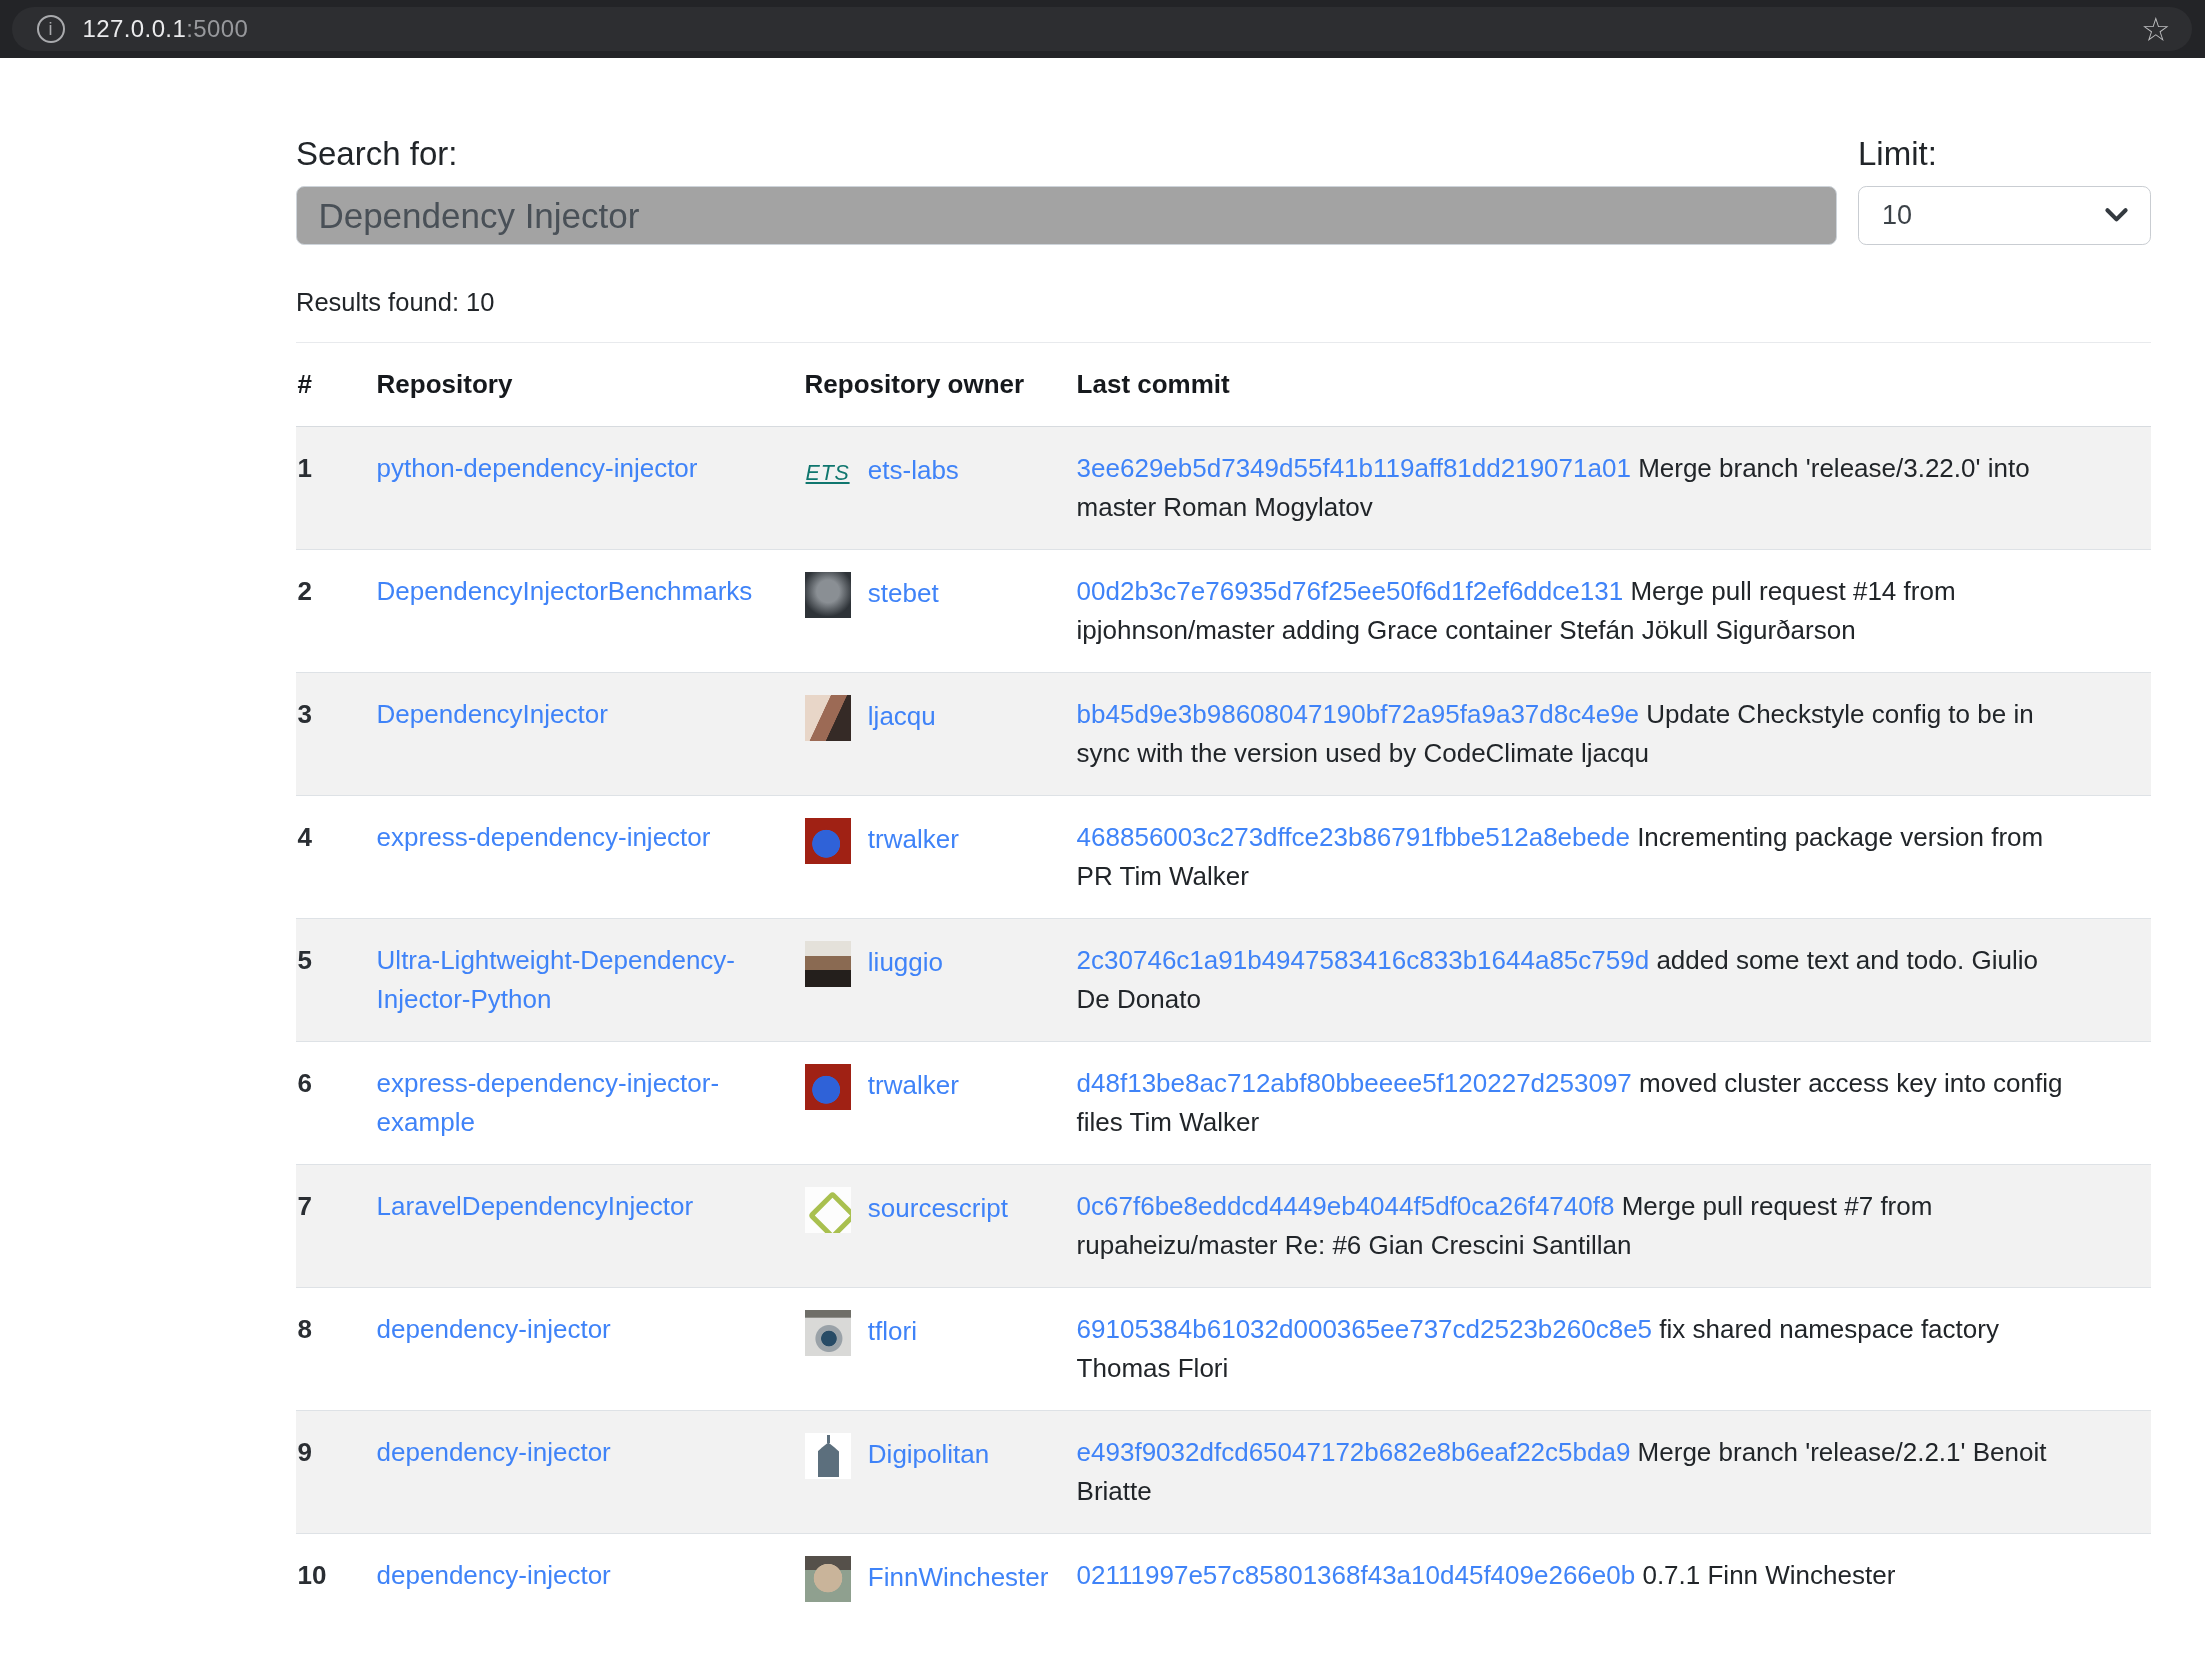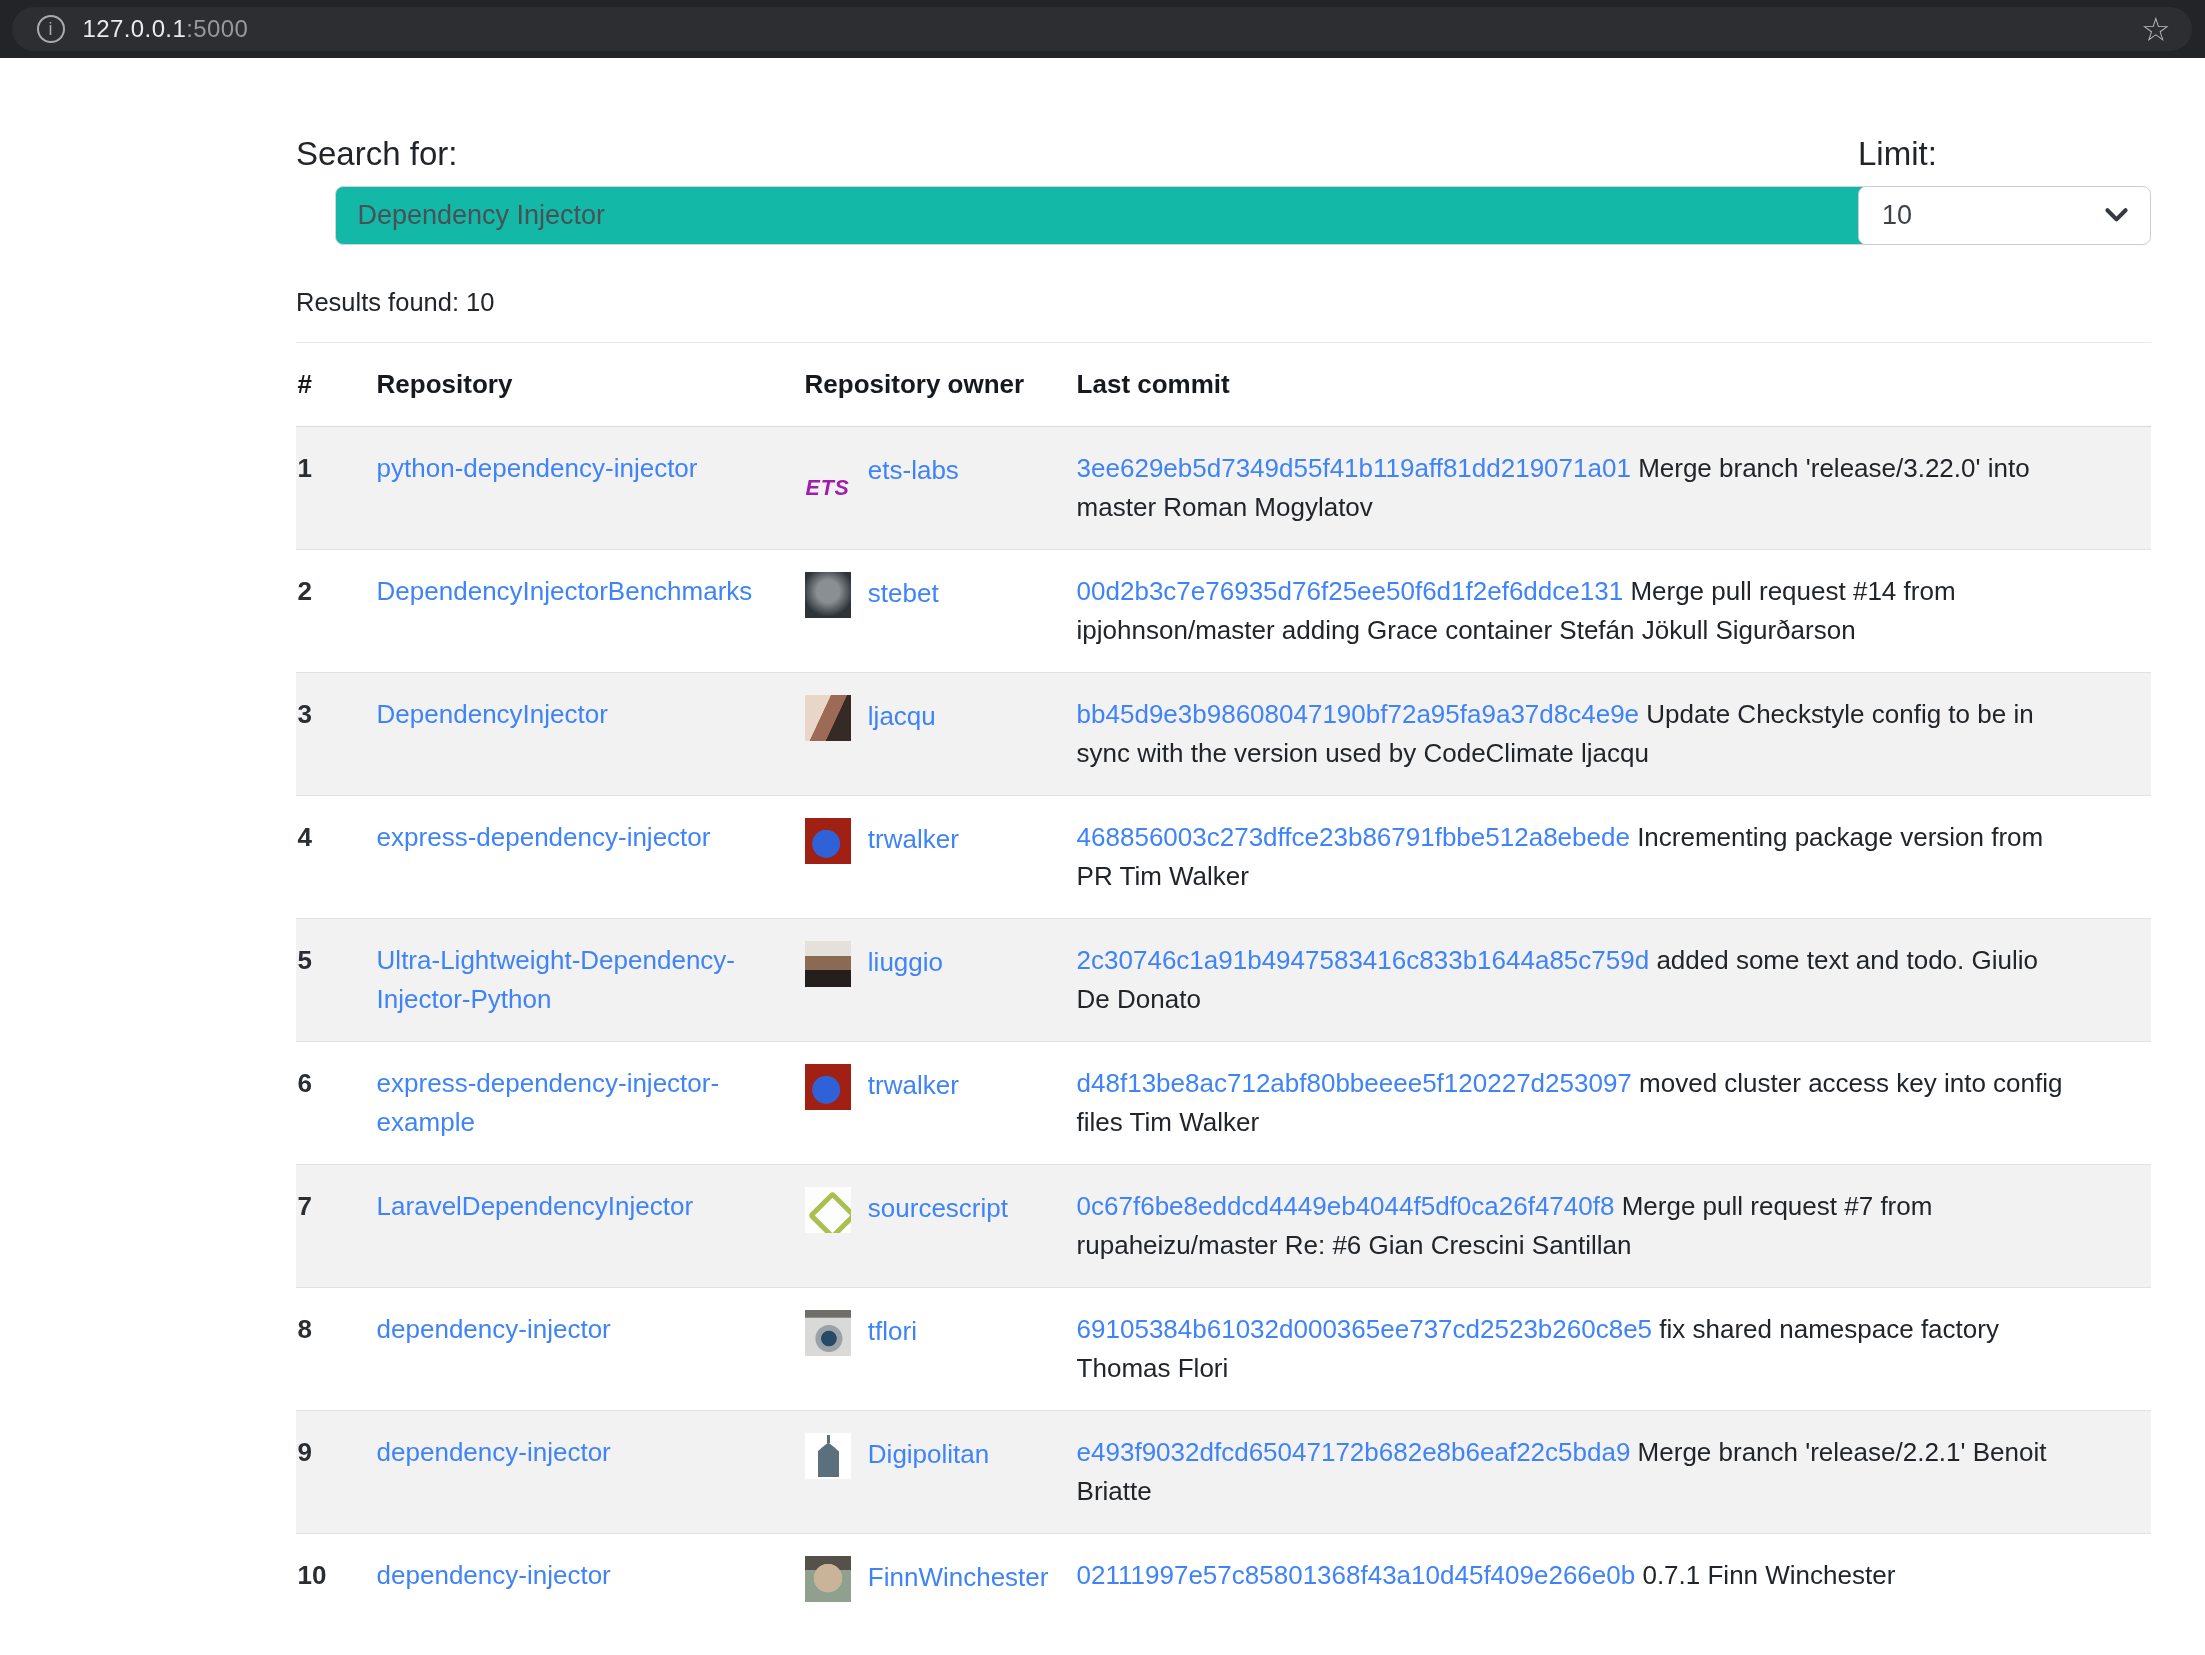--- a/index.html
+++ b/index.html
@@ -20,22 +20,22 @@
   
   .page { padding: 10px 54px 0 296px; }
   h1.title { font-size: 67px; font-weight: 700; color: #1d2126; letter-spacing: -0.8px;
     line-height: 1.15; }
 
   .form-row { display: flex; margin-top: 49px; }
   .col-search { flex: 1; }
   .col-limit { width: 293px; margin-left: 21.4px; }
   label.f-label { display: block; font-size: 33px; color: #212529; margin-bottom: 13px; margin-top: 18px; }
   .text-input { width: 100%; height: 59px; border: 1.6px solid #ced4da; border-radius: 8.2px;
-    font-size: 27px; color: #495057; padding: 0 21.4px;
-    font-family: "Liberation Sans", "DejaVu Sans", sans-serif; background: #14b8a6; margin-left: 39px; }
+    font-size: 35px; color: #495057; padding: 0 21.4px;
+    font-family: "Liberation Sans", "DejaVu Sans", sans-serif; background: #a3a3a3; }
   .select { height: 59px; border: 1.6px solid #c9cdd2; border-radius: 8.2px; background: #fff;
     display: flex; align-items: center; padding: 0 21.4px 0 23px; font-size: 27px; color: #3c4248; }
   .select .chev { margin-left: auto; }
 
   .results { margin-top: 43px; font-size: 25.5px; color: #212529; }
   hr.rule { border: none; border-top: 1.6px solid #e8eaed; margin-top: 25px; }
 
   
   table.repos { width: 100%; border-collapse: collapse; table-layout: fixed; }
   col.c1 { width: 79px; } col.c2 { width: 428px; } col.c3 { width: 272px; }
@@ -47,22 +47,22 @@
   tbody tr:nth-child(odd) { background: #f2f2f2; }
   td.c-num { font-weight: 700; color: #2a2e33; }
   td.c-commit { padding-right: 74px; }
   a { color: #3f83f8; text-decoration: none; cursor: pointer; }
   .msg { color: #212529; }
 
   
   .avatar { display: inline-block; width: 46px; height: 46px; margin-right: 10px;
     vertical-align: middle; position: relative; overflow: hidden; }
   .av-ets-labs { background: transparent; text-align: center; }
-  .av-ets-labs .av-txt { display: block; margin-top: 20px; font-size: 21.4px; font-weight: 700;
-    font-style: italic; color: #a21caf; text-decoration: underline; letter-spacing: 0.8px; }
+  .av-ets-labs .av-txt { display: block; margin-top: 5px; font-size: 21.4px; font-weight: 400;
+    font-style: italic; color: #0f766e; text-decoration: underline; letter-spacing: 0.8px; }
   .av-ets-labs::after { content: ""; display: block; margin: 3.3px auto 0; width: 36px; height: 4.1px;
     background: repeating-linear-gradient(90deg,#7aa6f0 0 3.3px,transparent 3.3px 5px); }
   .av-stebet { background: radial-gradient(circle at 50% 42%, #8a8f94 0 32%, #2e3338 72%); }
   .av-ljacqu { background: linear-gradient(115deg, #e8d6c8 0 38%, #9c6a55 39% 62%, #352a26 63%); }
   .av-trwalker { background: radial-gradient(circle at 46% 56%, #2f62d8 0 38%, #a02114 40%); }
   .av-liuggio { background: linear-gradient(180deg, #e4e1da 0 32%, #8a6a52 33% 62%, #241f1c 63%); }
   .av-sourcescript { background: #fdfdfd; }
   .av-sourcescript::before { content: ""; position: absolute; left: 10.7px; top: 10.7px;
     width: 25px; height: 25px; transform: rotate(45deg); border: 5.8px solid #a9c04f;
     border-radius: 4.1px; }

